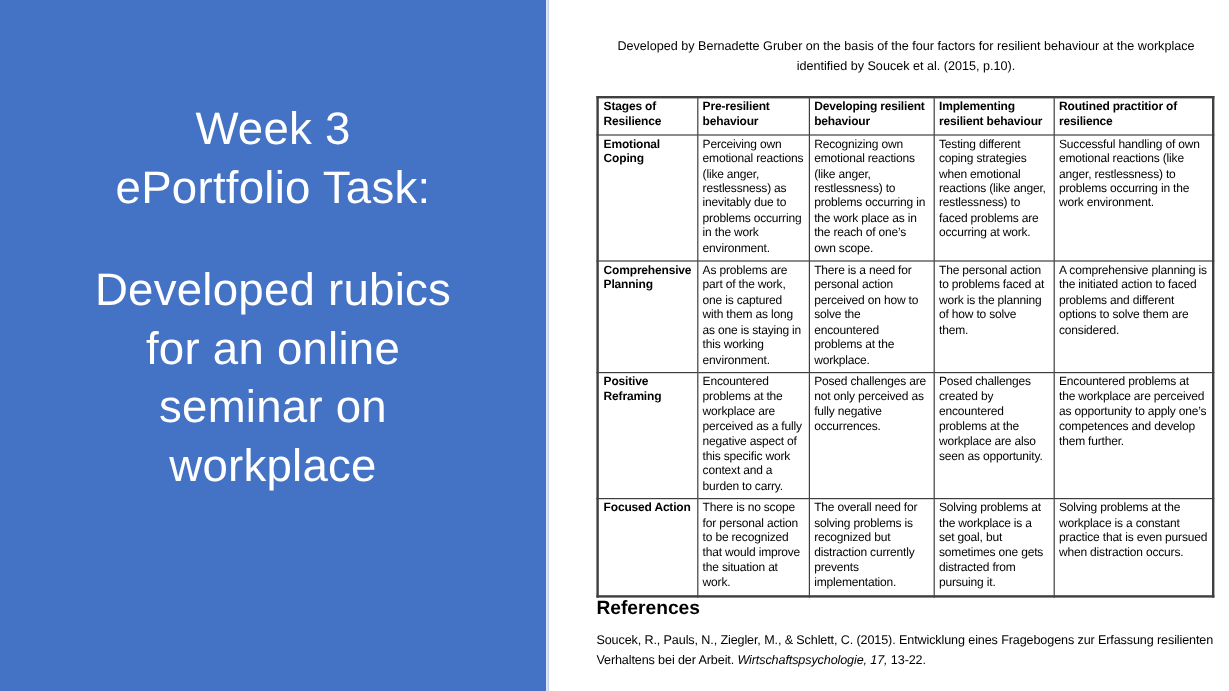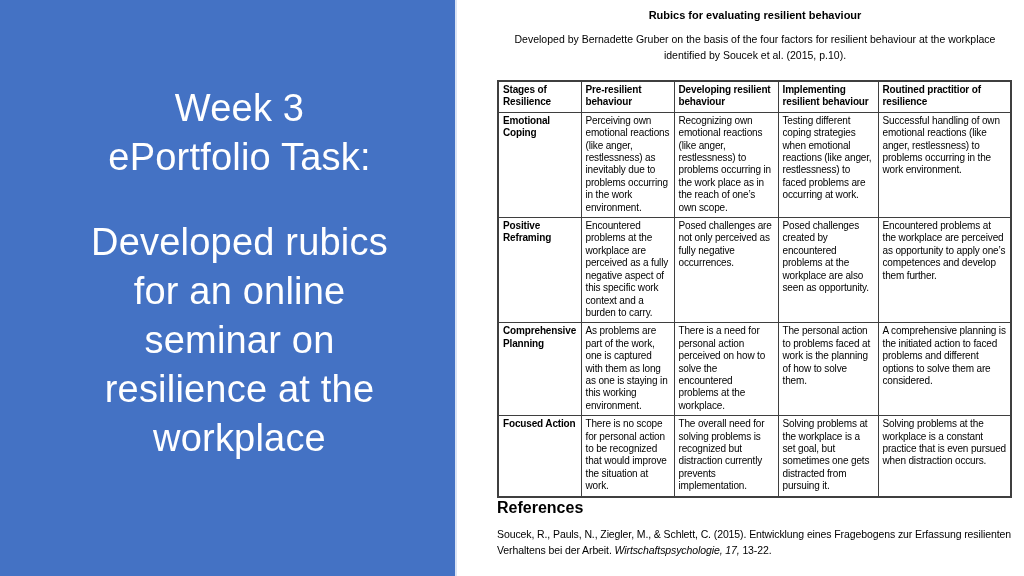--- a/index.html
+++ b/index.html
@@ -20,21 +20,20 @@
     border-right: 2px solid #dbe4f4;
     box-sizing: border-box;
     color: #ffffff;
   }
   .left-text {
     position: absolute; top: 84px; left: 0; width: 455px;
     text-align: center;
     font-size: 38px; line-height: 49px;
     font-weight: 400;
     letter-spacing: 0.2px;
-    padding-left: 12px;
   }
   .left-body { margin-top: 36px; }
 
   
   .right-panel { position: absolute; left: 457px; top: 0; width: 567px; height: 576px; }
   .rp-inner { position: absolute; left: 40px; top: 0; width: 516px; height: 576px; }
 
   .slide-title {
     position: absolute; top: 9px; left: 0; width: 516px;
     text-align: center; font-size: 11px; font-weight: bold; color: #000;
@@ -78,30 +77,28 @@
 <div class="slide">
 
   <div class="left-panel">
     <div class="left-text">
       <div>Week 3</div>
       <div>ePortfolio Task:</div>
       <div class="left-body">
         <div>Developed rubics</div>
         <div>for an online</div>
         <div>seminar on</div>
-        <div>resilience at the</div>
         <div>workplace</div>
       </div>
     </div>
   </div>
 
   <div class="right-panel">
     <div class="rp-inner">
 
-      <div class="slide-title">Rubics for evaluating resilient behaviour</div>
 
       <div class="slide-subtitle">Developed by Bernadette Gruber on the basis of the four factors for resilient behaviour at the workplace identified by Soucek et al. (2015, p.10).</div>
 
       <table class="rubric">
         <colgroup>
           <col style="width:83px">
           <col style="width:93px">
           <col style="width:104px">
           <col style="width:100px">
           <col style="width:133px">
@@ -117,32 +114,32 @@
         </thead>
         <tbody>
           <tr>
             <td class="stage">Emotional Coping</td>
             <td>Perceiving own emotional reactions (like anger, restlessness) as inevitably due to problems occurring in the work environment.</td>
             <td>Recognizing own emotional reactions (like anger, restlessness) to problems occurring in the work place as in the reach of one’s own scope.</td>
             <td>Testing different coping strategies when emotional reactions (like anger, restlessness) to faced problems are occurring at work.</td>
             <td>Successful handling of own emotional reactions (like anger, restlessness) to problems occurring in the work environment.</td>
           </tr>
           <tr>
+            <td class="stage">Comprehensive Planning</td>
+            <td>As problems are part of the work, one is captured with them as long as one is staying in this working environment.</td>
+            <td>There is a need for personal action perceived on how to solve the encountered problems at the workplace.</td>
+            <td>The personal action to problems faced at work is the planning of how to solve them.</td>
+            <td>A comprehensive planning is the initiated action to faced problems and different options to solve them are considered.</td>
+          </tr>
+          <tr>
             <td class="stage">Positive Reframing</td>
             <td>Encountered problems at the workplace are perceived as a fully negative aspect of this specific work context and a burden to carry.</td>
             <td>Posed challenges are not only perceived as fully negative occurrences.</td>
             <td>Posed challenges created by encountered problems at the workplace are also seen as opportunity.</td>
             <td>Encountered problems at the workplace are perceived as opportunity to apply one’s competences and develop them further.</td>
-          </tr>
-          <tr>
-            <td class="stage">Comprehensive Planning</td>
-            <td>As problems are part of the work, one is captured with them as long as one is staying in this working environment.</td>
-            <td>There is a need for personal action perceived on how to solve the encountered problems at the workplace.</td>
-            <td>The personal action to problems faced at work is the planning of how to solve them.</td>
-            <td>A comprehensive planning is the initiated action to faced problems and different options to solve them are considered.</td>
           </tr>
           <tr>
             <td class="stage">Focused Action</td>
             <td>There is no scope for personal action to be recognized that would improve the situation at work.</td>
             <td>The overall need for solving problems is recognized but distraction currently prevents implementation.</td>
             <td>Solving problems at the workplace is a set goal, but sometimes one gets distracted from pursuing it.</td>
             <td>Solving problems at the workplace is a constant practice that is even pursued when distraction occurs.</td>
           </tr>
         </tbody>
       </table>

